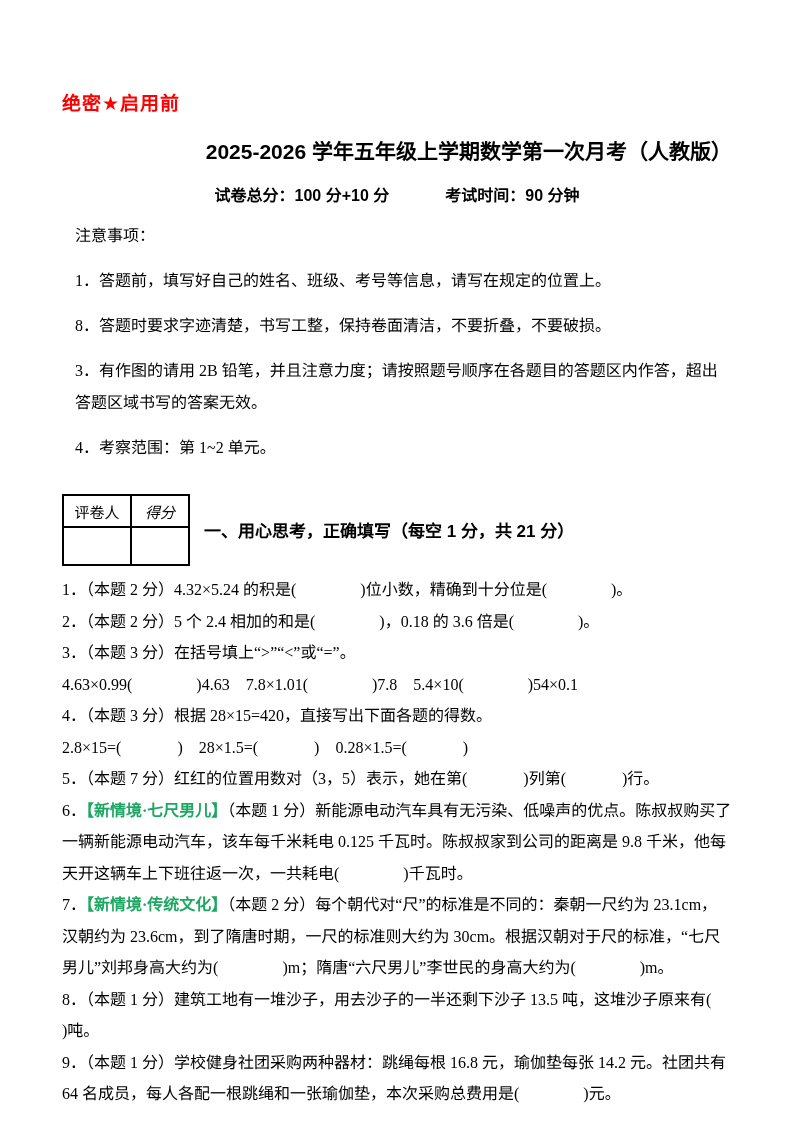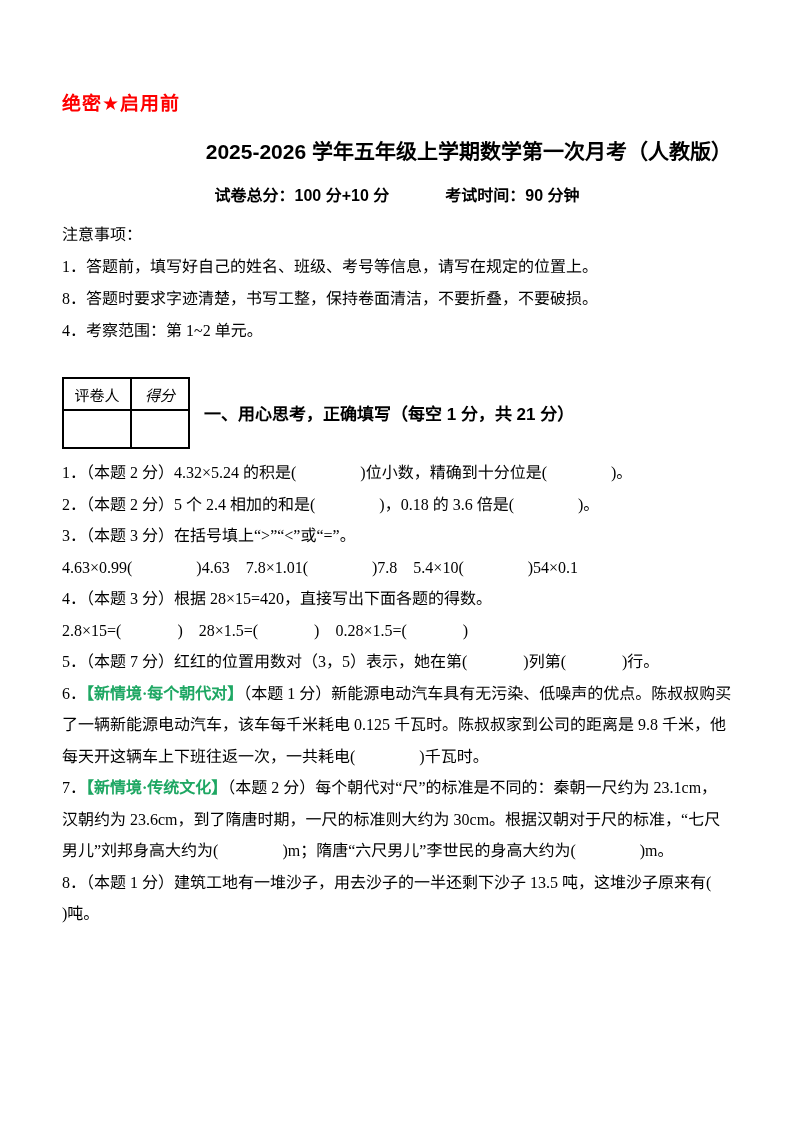--- a/index.html
+++ b/index.html
@@ -41,21 +41,21 @@
     font-family: "Liberation Sans", "DejaVu Sans", sans-serif;
     font-weight: bold;
     font-size: 16px;
     line-height: 22px;
     align-items: center;
   }
   .notes {
     margin-top: 12px;
   }
   .notes p {
-    margin: 0;
+    margin: 13px;
     line-height: 32px;
     white-space: pre-wrap;
   }
   .score-row {
     margin-top: 30px;
     display: flex;
     align-items: flex-start;
   }
   .score-table {
     border-collapse: collapse;
@@ -103,20 +103,21 @@
 
   <div class="subtitle">
     <span>试卷总分：100 分+10 分</span>
     <span>考试时间：90 分钟</span>
   </div>
 
   <div class="notes">
     <p>注意事项：</p>
     <p>1．答题前，填写好自己的姓名、班级、考号等信息，请写在规定的位置上。</p>
     <p>8．答题时要求字迹清楚，书写工整，保持卷面清洁，不要折叠，不要破损。</p>
+    <p>3．有作图的请用 2B 铅笔，并且注意力度；请按照题号顺序在各题目的答题区内作答，超出答题区域书写的答案无效。</p>
     <p>4．考察范围：第 1~2 单元。</p>
   </div>
 
   <div class="score-row">
     <table class="score-table">
       <tbody>
         <tr class="label-row">
           <td class="c1">评卷人</td>
           <td class="c2">得分</td>
         </tr>
@@ -136,22 +137,23 @@
     <p class="q"><span>2．</span><span>（本题 2 分）5 个 2.4 相加的和是(                )，0.18 的 3.6 倍是(                )。</span></p>
 
     <p class="q"><span>3．</span><span>（本题 3 分）在括号填上“&gt;”“&lt;”或“=”。</span></p>
     <p class="q">4.63×0.99(                )4.63    7.8×1.01(                )7.8    5.4×10(                )54×0.1</p>
 
     <p class="q"><span>4．</span><span>（本题 3 分）根据 28×15=420，直接写出下面各题的得数。</span></p>
     <p class="q">2.8×15=(              )    28×1.5=(              )    0.28×1.5=(              )</p>
 
     <p class="q"><span>5．</span><span>（本题 7 分）红红的位置用数对（3，5）表示，她在第(              )列第(              )行。</span></p>
 
-    <p class="q"><span>6．</span><span class="tag">【新情境·每个朝代对】</span><span>（本题 1 分）新能源电动汽车具有无污染、低噪声的优点。陈叔叔购买了一辆新能源电动汽车，该车每千米耗电 0.125 千瓦时。陈叔叔家到公司的距离是 9.8 千米，他每天开这辆车上下班往返一次，一共耗电(                )千瓦时。</span></p>
+    <p class="q"><span>6．</span><span class="tag">【新情境·七尺男儿】</span><span>（本题 1 分）新能源电动汽车具有无污染、低噪声的优点。陈叔叔购买了一辆新能源电动汽车，该车每千米耗电 0.125 千瓦时。陈叔叔家到公司的距离是 9.8 千米，他每天开这辆车上下班往返一次，一共耗电(                )千瓦时。</span></p>
 
     <p class="q"><span>7．</span><span class="tag">【新情境·传统文化】</span><span>（本题 2 分）每个朝代对“尺”的标准是不同的：秦朝一尺约为 23.1cm，汉朝约为 23.6cm，到了隋唐时期，一尺的标准则大约为 30cm。根据汉朝对于尺的标准，“七尺男儿”刘邦身高大约为(                )m；隋唐“六尺男儿”李世民的身高大约为(                )m。</span></p>
 
     <p class="q"><span>8．</span><span>（本题 1 分）建筑工地有一堆沙子，用去沙子的一半还剩下沙子 13.5 吨，这堆沙子原来有(                )吨。</span></p>
 
+    <p class="q"><span>9．</span><span>（本题 1 分）学校健身社团采购两种器材：跳绳每根 16.8 元，瑜伽垫每张 14.2 元。社团共有 64 名成员，每人各配一根跳绳和一张瑜伽垫，本次采购总费用是(                )元。</span></p>
 
   </div>
 
 </div>
 
 </body></html>

